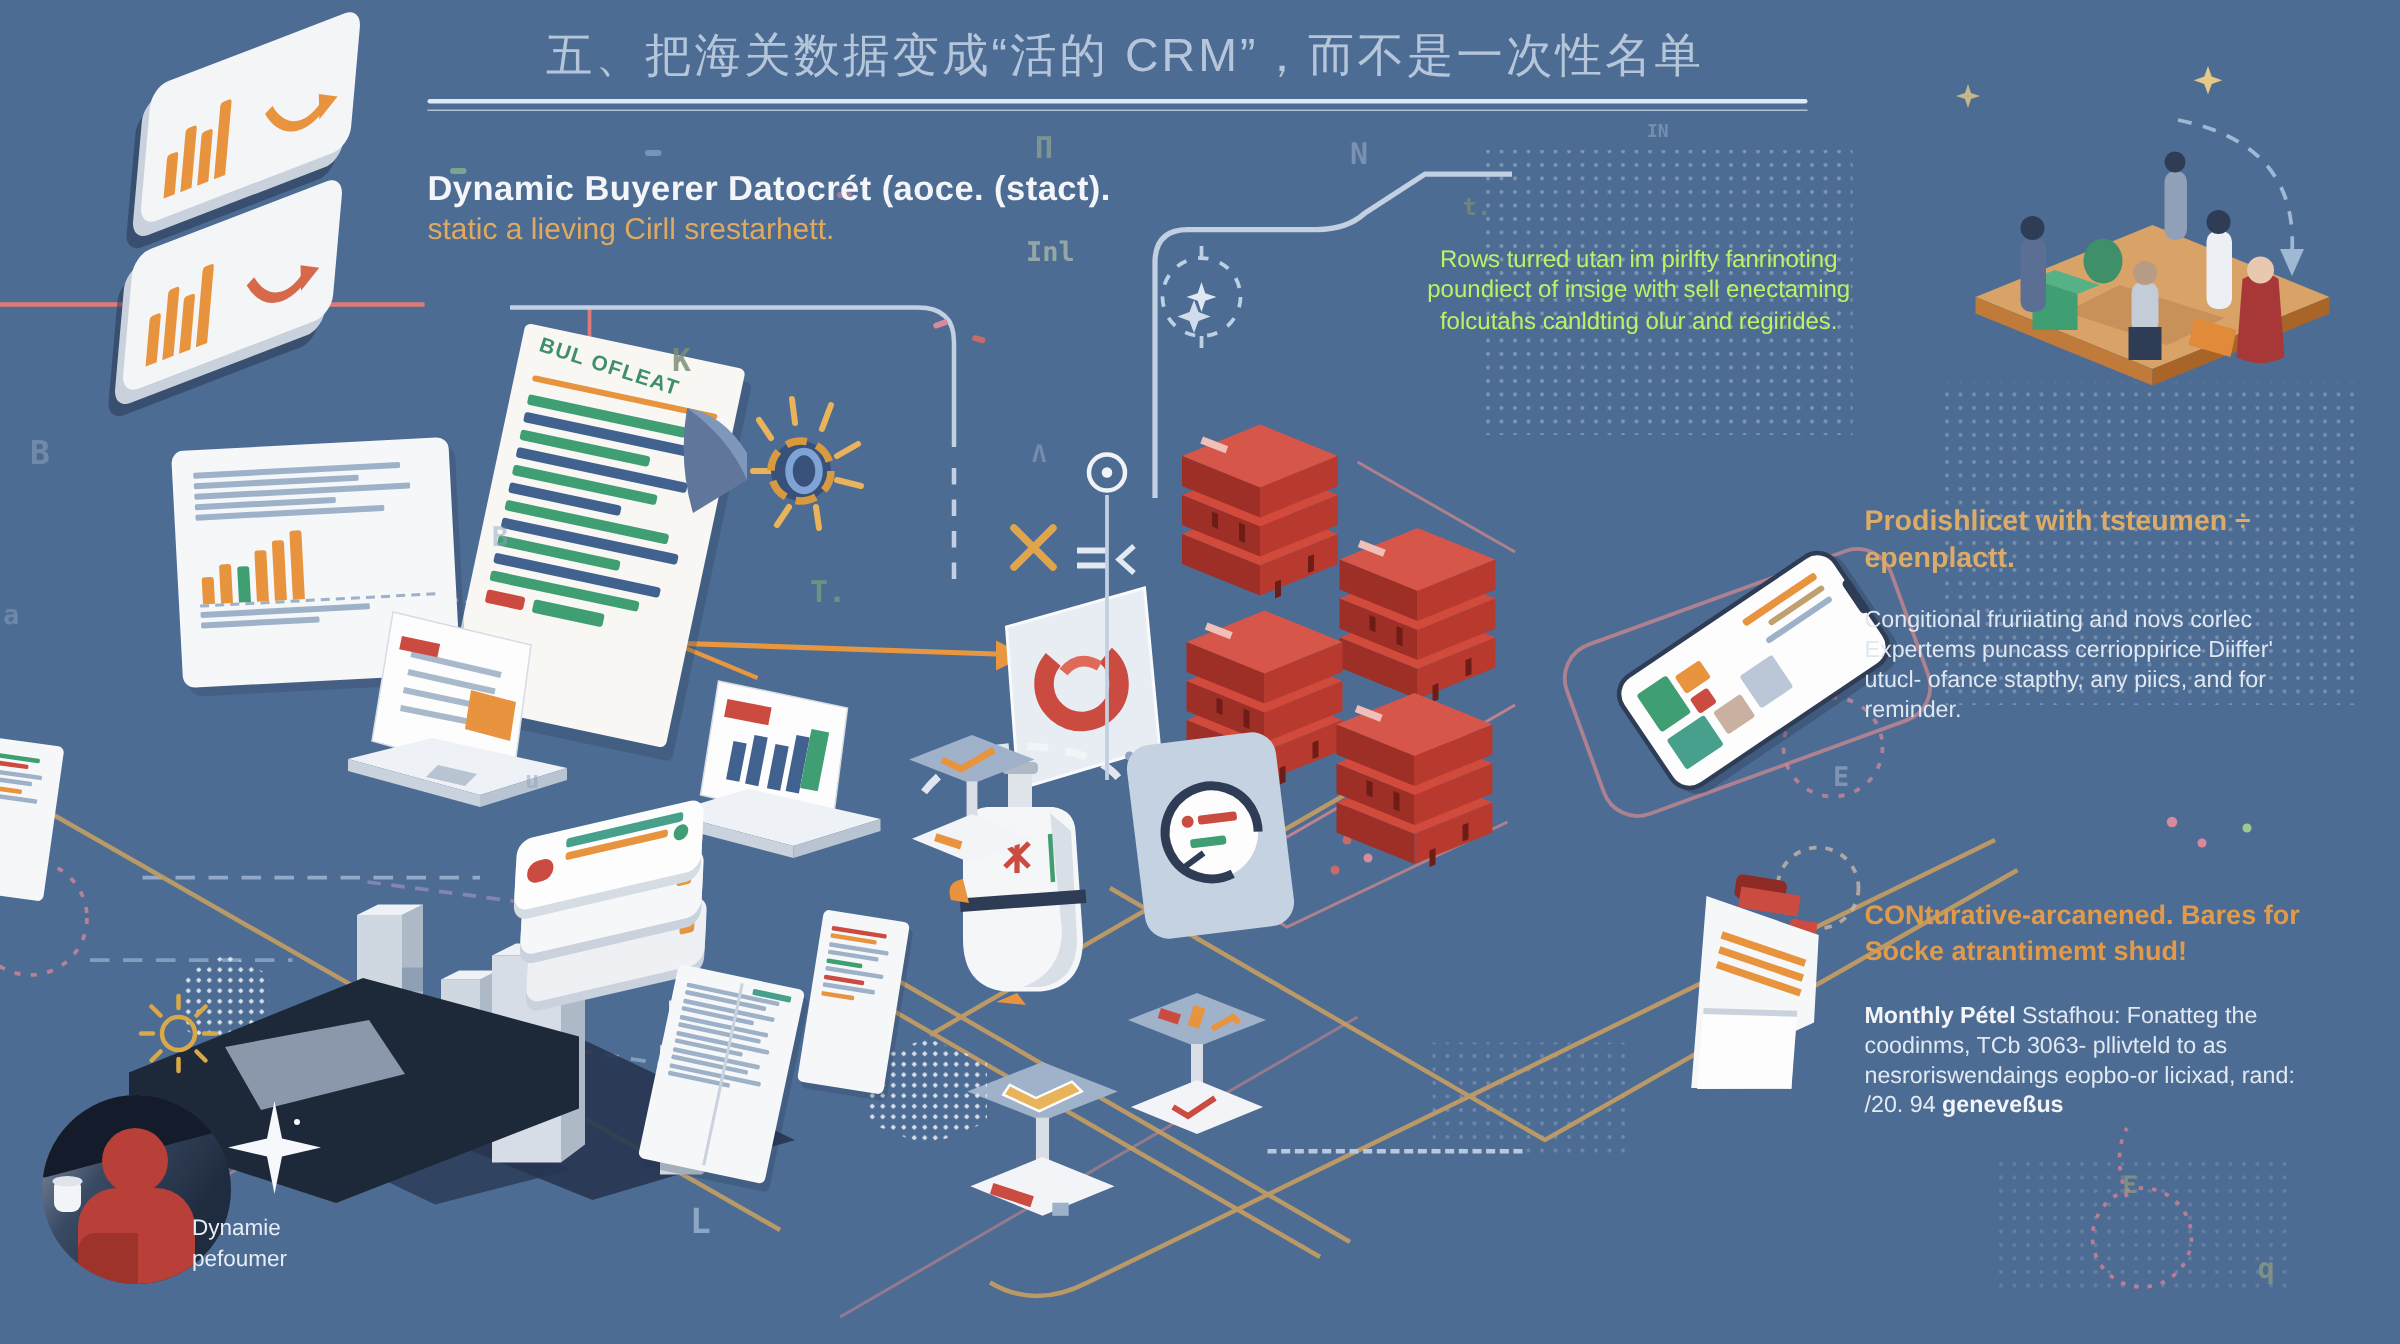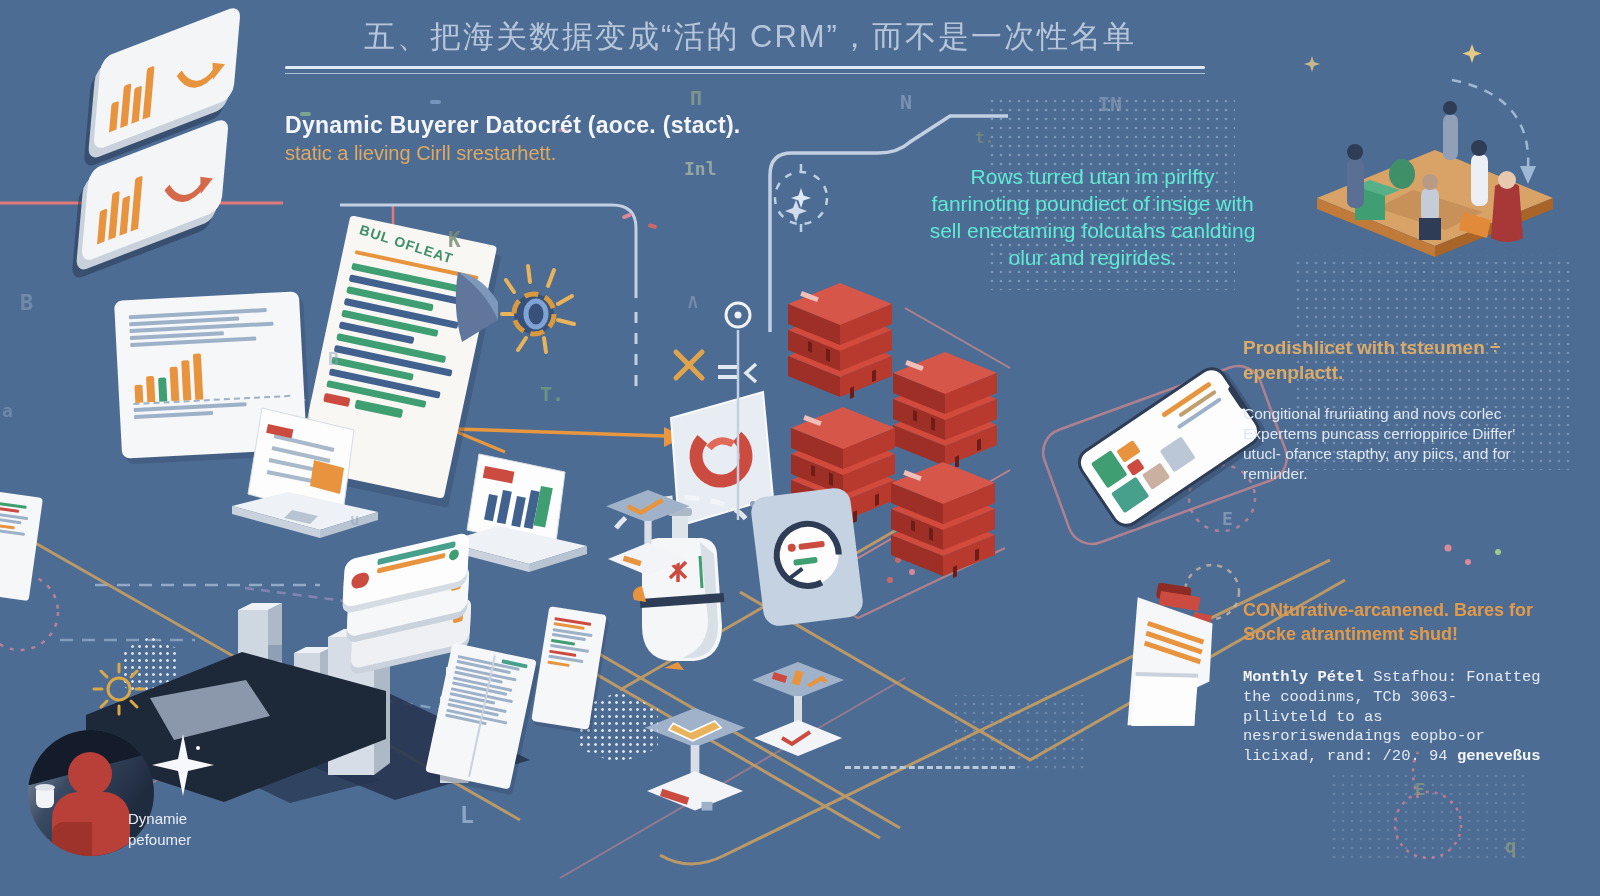--- a/index.html
+++ b/index.html
@@ -120,21 +120,21 @@
   </div>
 
   <div class="abs" style="left:250px;top:16px;width:1000px;text-align:center;font-size:31px;font-weight:500;
               color:#b6c6da;letter-spacing:2px;">五、把海关数据变成“活的 CRM”，而不是一次性名单</div>
   <div class="abs" style="left:285px;top:66px;width:920px;height:3px;background:#dfe9f4;border-radius:2px;"></div>
   <div class="abs" style="left:285px;top:73px;width:920px;height:1px;background:#aebfd6;"></div>
 
   <div class="abs" style="left:285px;top:112px;width:540px;font-size:23px;font-weight:bold;color:#f3f5f8;letter-spacing:.3px;">Dynamic Buyerer Datocrét (aoce. (stact).</div>
   <div class="abs" style="left:285px;top:142px;width:540px;font-size:20px;color:#dfa95f;">static a lieving Cirll srestarhett.</div>
 
-  <div class="abs" style="left:925px;top:164px;width:335px;text-align:center;font-size:21px;line-height:1.28;color:#5eead4;">Rows turred utan im pirlfty fanrinoting poundiect of insige with sell enectaming folcutahs canldting olur and regirides.</div>
+  <div class="abs" style="left:925px;top:164px;width:335px;text-align:center;font-size:16px;line-height:1.28;color:#bef264;">Rows turred utan im pirlfty fanrinoting poundiect of insige with sell enectaming folcutahs canldting olur and regirides.</div>
 
   <svg class="abs" style="left:1295px;top:62px;" width="280" height="195" viewBox="0 0 280 195">
     <polygon points="140,88 258,136 140,184 22,136" fill="#d9a368"></polygon>
     <polygon points="22,136 140,184 140,195 22,147" fill="#c07a3a"></polygon>
     <polygon points="140,184 258,136 258,147 140,195" fill="#a96428"></polygon>
     <polygon points="118,128 188,150 150,168 82,146" fill="#c9915a"></polygon>
     <rect x="60" y="124" width="30" height="34" fill="#3f9e72"></rect>
     <polygon points="60,124 75,118 105,128 90,134" fill="#57b186"></polygon>
     <ellipse cx="107" cy="112" rx="13" ry="15" fill="#3f8f68"></ellipse>
     <polygon points="168,150 196,158 192,176 164,168" fill="#e08a3a"></polygon>
@@ -312,21 +312,21 @@
     <div class="abs" style="left:38px;top:34px;width:14px;height:12px;background:#cc4b41;border-radius:2px;"></div>
     <div class="abs" style="left:10px;top:48px;width:30px;height:24px;background:#46a08b;border-radius:2px;"></div>
     <div class="abs" style="left:46px;top:50px;width:22px;height:18px;background:#c9b0a0;border-radius:2px;"></div>
     <div class="abs" style="left:74px;top:40px;width:26px;height:26px;background:#8fa3bd;border-radius:2px;opacity:.6;"></div>
   </div>
 
   <div class="abs" style="left:1243px;top:336px;width:315px;font-size:19px;font-weight:bold;color:#dcab66;line-height:1.3;">Prodishlicet with tsteumen ÷ epenplactt.</div>
   <div class="abs" style="left:1243px;top:404px;width:290px;font-size:15.5px;line-height:1.3;color:#dfe7f0;">Congitional fruriiating and novs corlec Expertems puncass cerrioppirice Diiffer' utucl- ofance stapthy, any piics, and for reminder.</div>
 
   <div class="abs" style="left:1243px;top:598px;width:300px;font-size:18px;font-weight:bold;color:#e09a4a;line-height:1.35;">CONturative-arcanened. Bares for Socke atrantimemt shud!</div>
-  <div class="abs" style="left:1243px;top:668px;width:300px;font-size:15.5px;line-height:1.28;color:#e2e9f2;font-family:Liberation Mono, monospace;">
+  <div class="abs" style="left:1243px;top:668px;width:300px;font-size:15.5px;line-height:1.28;color:#e2e9f2;">
     <span class="txt-h">Monthly Pétel</span><span> Sstafhou: Fonatteg the coodinms, TCb 3063- pllivteld to as nesroriswendaings eopbo-or licixad, rand: /20. 94 </span><span class="txt-h">geneveßus</span>
   </div>
 
   <svg class="abs" style="left:1108px;top:580px;" width="135" height="165" viewBox="0 0 135 165">
     <g transform="rotate(9 67 82)">
       <rect x="38" y="6" width="34" height="16" rx="4" fill="#8e2b24"></rect>
       <rect x="42" y="14" width="40" height="14" fill="#cc4b41"></rect>
       <rect x="78" y="30" width="18" height="16" fill="#cc4b41"></rect>
       <path d="M20 24 L98 38 L104 96 L92 104 L96 142 L30 152 Z" fill="#f6f7f9"></path>
       <g stroke="#e8943e" stroke-width="5">
@@ -534,15 +534,15 @@
   <span class="scatter" style="left:690px;top:86px;font-size:20px;color:#93a58f;opacity:.7;">Π</span>
   <span class="scatter" style="left:684px;top:158px;font-size:18px;color:#a8b6a6;opacity:.8;">Inl</span>
   <span class="scatter" style="left:688px;top:293px;font-size:16px;color:#8fa3bd;opacity:.6;">Λ</span>
   <span class="scatter" style="left:900px;top:90px;font-size:20px;color:#9fb0c6;opacity:.55;">N</span>
   <span class="scatter" style="left:975px;top:128px;font-size:16px;color:#7d8f77;opacity:.7;">t.</span>
   <span class="scatter" style="left:1222px;top:508px;font-size:18px;color:#9fb0c6;opacity:.6;">E</span>
   <span class="scatter" style="left:460px;top:802px;font-size:23px;color:#a9bfd8;opacity:.7;">L</span>
   <span class="scatter" style="left:350px;top:510px;font-size:16px;color:#8fa3bd;opacity:.5;">u</span>
   <span class="scatter" style="left:1415px;top:780px;font-size:16px;color:#8f9c7f;opacity:.75;">E</span>
   <span class="scatter" style="left:1505px;top:835px;font-size:19px;color:#8f9c7f;opacity:.75;">q</span>
-  <span class="scatter" style="left:1098px;top:80px;font-size:20px;color:#9fb0c6;opacity:.5;margin-top:12px;">IN</span>
+  <span class="scatter" style="left:1098px;top:80px;font-size:12px;color:#9fb0c6;opacity:.5;">IN</span>
 
 </div>
 
 </body></html>

